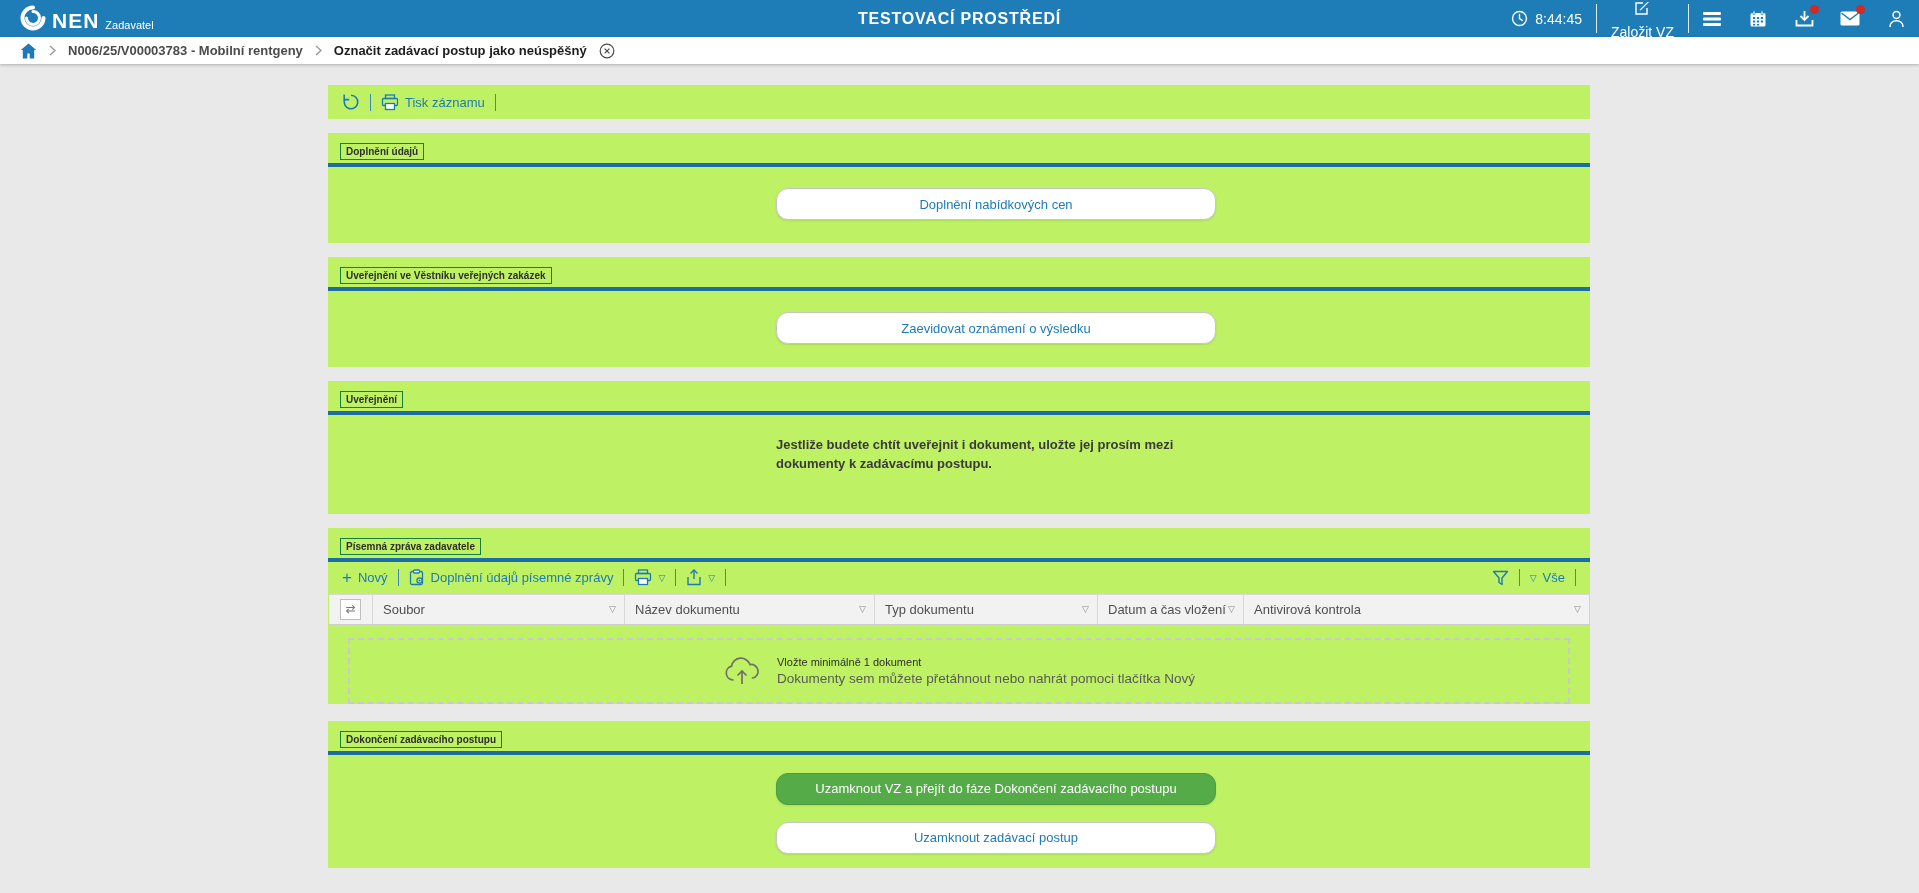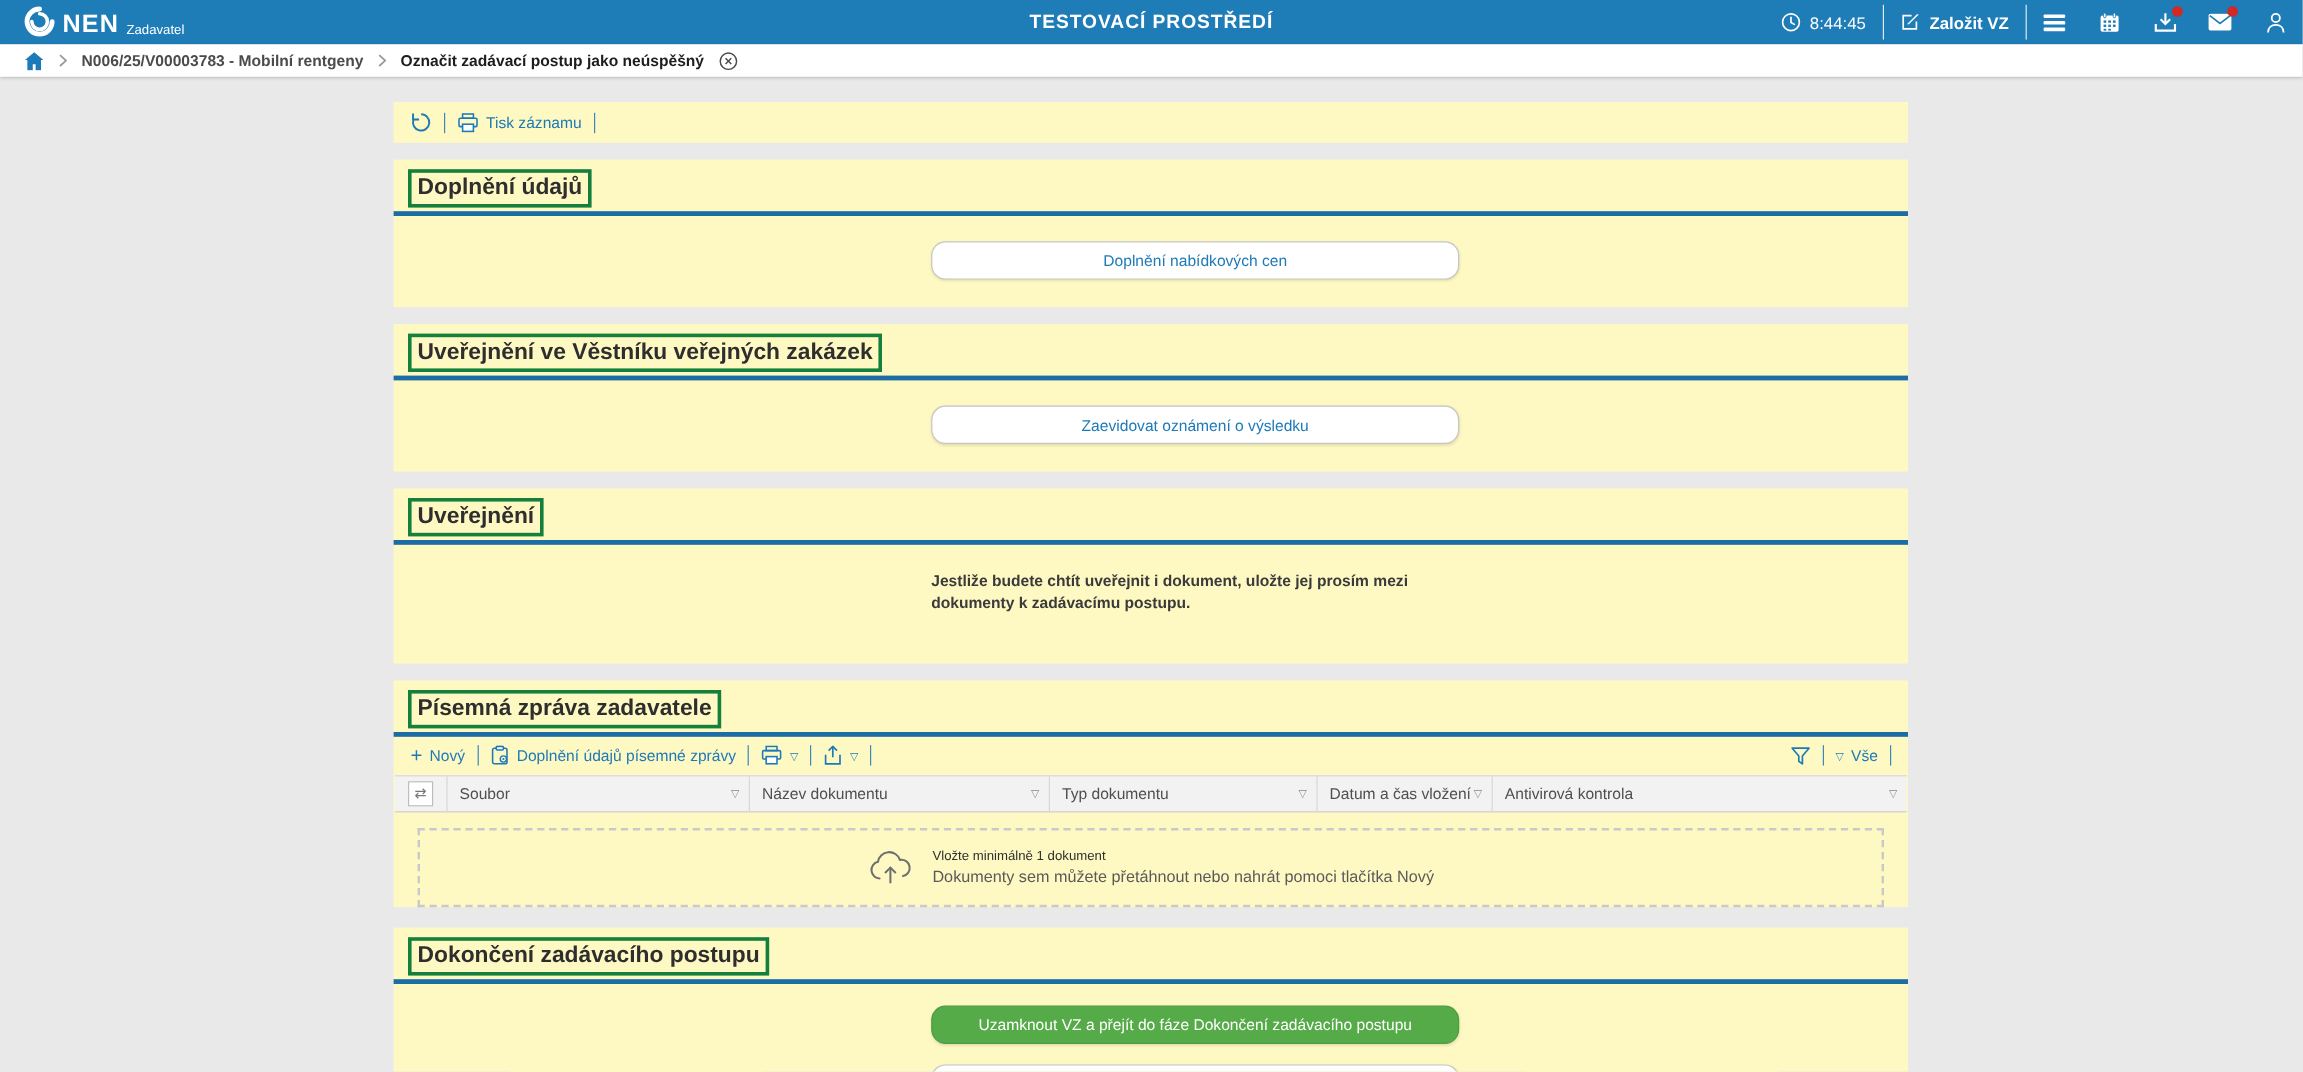--- a/index.html
+++ b/index.html
@@ -11,42 +11,42 @@
   .logo-wrap { display:flex; align-items:flex-end; padding:4px 0 5px 20px; gap:6px; }
   .logo-ring { width:26px; height:26px; margin-bottom:1px; }
   .logo-text { font-size:21px; font-weight:bold; letter-spacing:1px; line-height:22px;margin-top:15px; }
   .logo-sub { font-size:11px; margin-bottom:1px; }
   .env-title { position:absolute; left:0; right:0; top:0; height:37px; display:flex; align-items:center; justify-content:center; font-size:16px; font-weight:bold; letter-spacing:0.8px; pointer-events:none; }
   .topbar-right { margin-left:auto; display:flex; align-items:stretch; }
   .tb-item { display:flex; align-items:center; gap:7px; padding:0 14px; font-size:14px; cursor:pointer;text-align:right; }
   .tb-sep { width:1px; background:rgba(255,255,255,0.85); margin:4px 0; }
   .tb-icon { position:relative; display:flex; align-items:center; justify-content:center; width:46px; cursor:pointer; }
   .badge { position:absolute; top:5px; right:8px; width:9px; height:9px; border-radius:50%; background:#cf2a27; }
-  .bold { font-weight:bold; }
+  .bold { font-weight:normal;flex-direction:column; }
 
   
   .breadcrumb { height:27px; background:#fff; display:flex; align-items:center; padding-left:20px; gap:12px; font-size:13px; box-shadow:0 1px 3px rgba(0,0,0,0.25); position:relative; z-index:2; }
   .crumb { color:#4b4b4b; font-weight:bold; }
   .crumb.current { color:#1d1d1d; }
   .crumb-close { display:flex; align-items:center; cursor:pointer; }
 
   
   .page { padding-top:21px; }
   .content { width:1262px; margin-left:328px; }
-  .card { background:#fef9c3; margin-bottom:14px; }
+  .card { background:#bef264; margin-bottom:14px; }
 
   
   .record-toolbar { height:34px; display:flex; align-items:center; padding-left:14px; gap:10px; }
   .vsep { width:1px; height:17px; background:#3d87bc; }
   .tool-link { display:flex; align-items:center; gap:6px; color:#1d7ab8; font-size:13px; cursor:pointer; }
 
   
   .section { padding-top:8px; }
   .sec-head { padding:0 0 3px 12px; }
-  .sec-title { display:inline-block; border:3px solid #15803d; padding:2px 5px; font-size:19px; font-weight:bold; color:#2e2e2e; }
+  .sec-title { display:inline-block; border:1px solid #15803d; padding:2px 5px; font-size:10px; font-weight:bold; color:#2e2e2e; }
   .sec-line { height:4px; background:#1c6ca6; }
   .sec-body { padding:21px 0 23px 0; }
   .pill-btn { width:440px; height:32px; margin-left:448px; border-radius:12px; border:1px solid #c6c6c6; background:#fff; color:#1d7ab8; font-size:13px; font-family:"Liberation Sans",sans-serif; display:flex; align-items:center; justify-content:center; cursor:pointer; box-shadow:0 1px 2px rgba(0,0,0,0.10); }
   .pill-btn.green { background:#55ab47; border-color:#4d9c40; color:#fff; }
   .note { margin-left:448px; width:450px; font-size:13px; font-weight:bold; color:#3a3a3a; line-height:1.45; margin-bottom:17px; }
   .gap17 { height:17px; }
 
   
   .tbl-toolbar { height:32px; display:flex; align-items:center; padding:0 14px; gap:10px; font-size:13px; }
   .tbl-toolbar .right { margin-left:auto; display:flex; align-items:center; gap:10px; }

